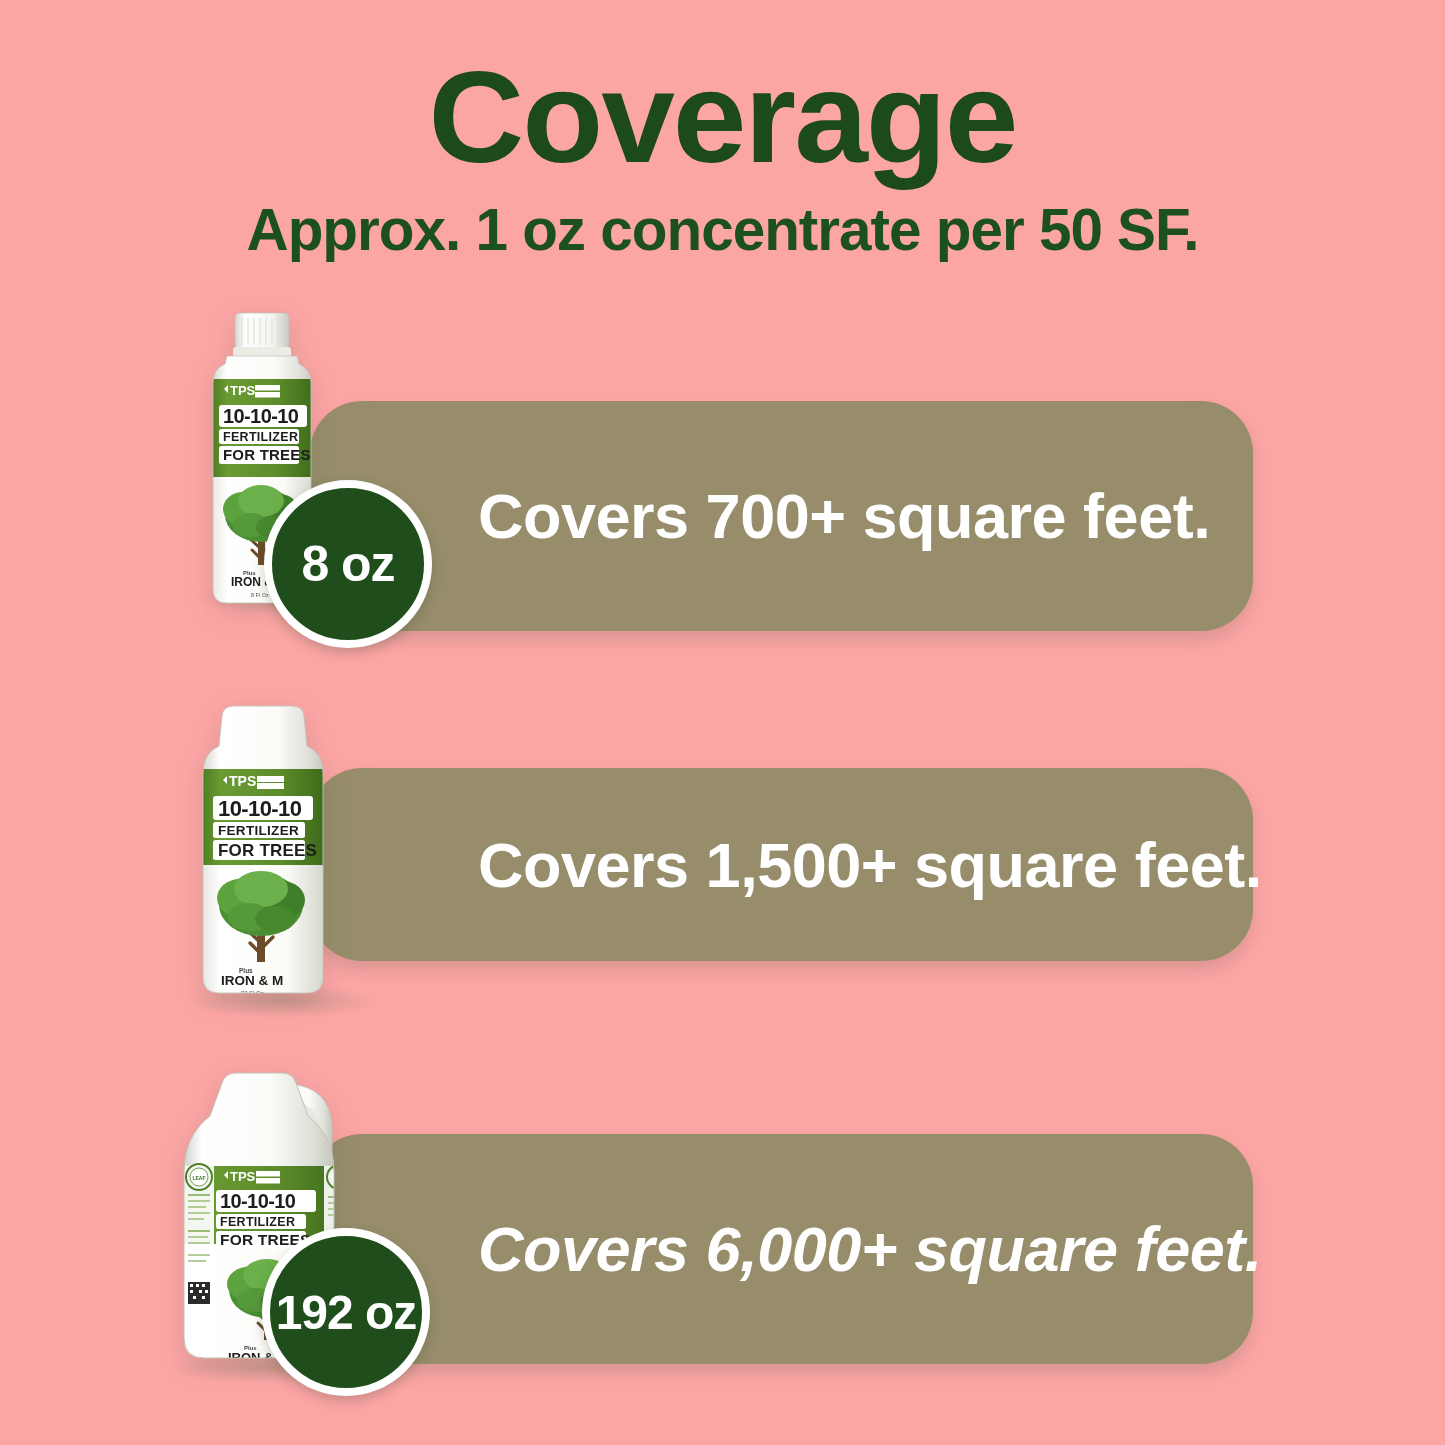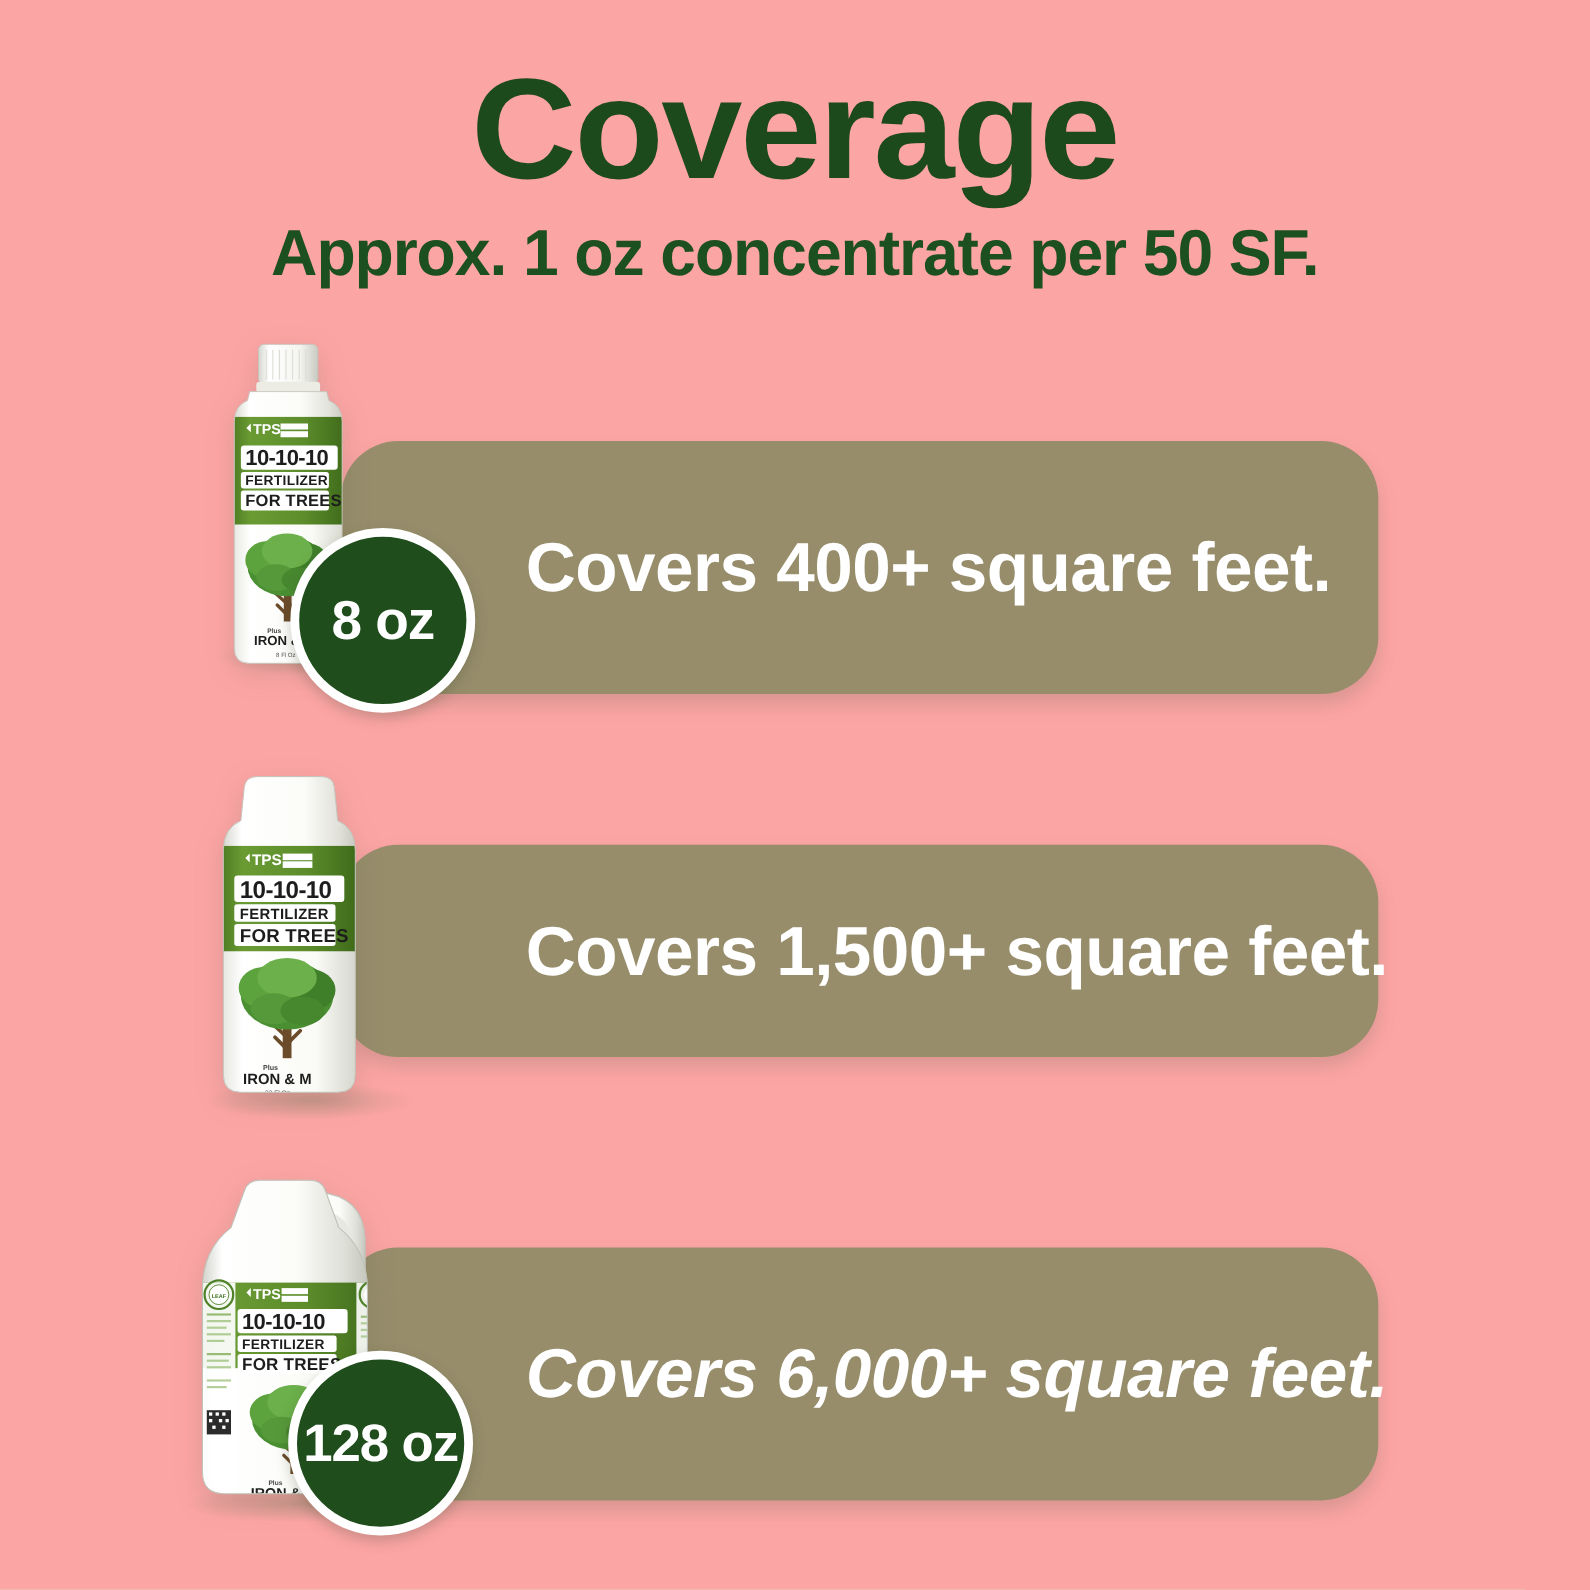--- a/index.html
+++ b/index.html
@@ -137,21 +137,21 @@
   <div class="header">
     <div class="title">Coverage</div>
     <div class="subtitle">Approx. 1 oz concentrate per 50 SF.</div>
   </div>
 
   <div class="row row-1">
 
     <div class="ground-shadow" style="left:195px; top:275px; width:170px; height:34px;"></div>
 
     <div class="bar bar-1">
-      <div class="bar-text">Covers 400+ square feet.</div>
+      <div class="bar-text">Covers 700+ square feet.</div>
     </div>
 
     <svg class="bottle bottle-8" viewBox="0 0 118 298">
       <defs>
         <linearGradient id="b8body" x1="0" y1="0" x2="1" y2="0">
           <stop offset="0%" stop-color="#d8d8d2"></stop>
           <stop offset="14%" stop-color="#ffffff"></stop>
           <stop offset="62%" stop-color="#fbfbf8"></stop>
           <stop offset="88%" stop-color="#e2e2db"></stop>
           <stop offset="100%" stop-color="#cbccc3"></stop>
@@ -424,17 +424,17 @@
 
         <text x="72" y="306" font-family="Liberation Sans, sans-serif" font-size="6" font-weight="700" fill="#444">Plus</text>
         <text x="56" y="318" font-family="Liberation Sans, sans-serif" font-size="13" font-weight="700" fill="#1d1d1d">IRON &amp; M</text>
         <text x="76" y="328" font-family="Liberation Sans, sans-serif" font-size="5.5" fill="#555">128 Fl Oz</text>
       </g>
 
       <path d="M12 128 q0 -36 26 -56 l12 -33 q3 -10 14 -10 h46 q11 0 14 10 l12 33 q26 20 26 56 v166 q0 20 -20 20 h-110 q-20 0 -20 -20 z" fill="none" stroke="#c0c1b8" stroke-width="1"></path>
     </svg>
 
     <div class="badge badge-3">
-      <span class="badge-inner">128 oz</span>
+      <span class="badge-inner">192 oz</span>
     </div>
   </div>
 
 </div>
 
 </body></html>

